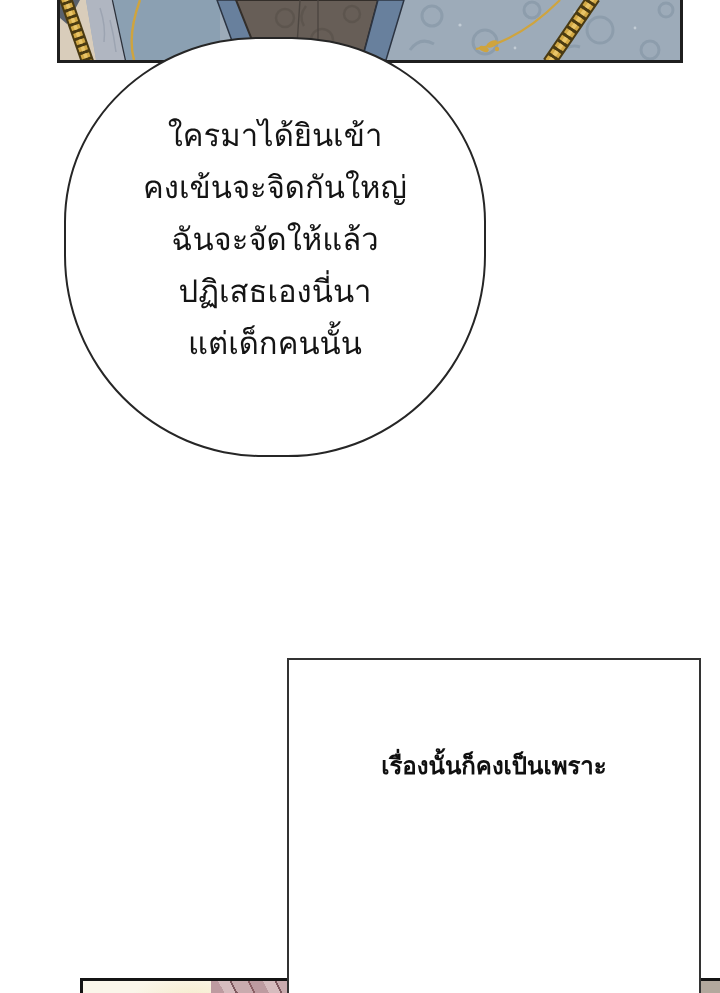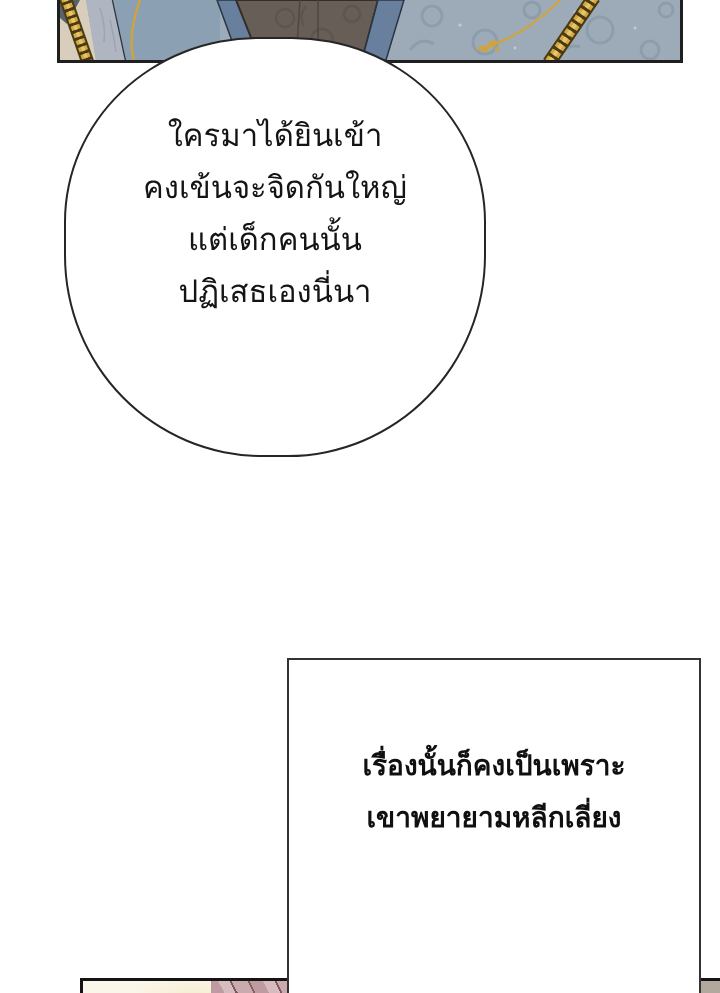--- a/index.html
+++ b/index.html
@@ -36,21 +36,21 @@
   }
 
   
   .narration-box{
     position:absolute;left:287px;top:658px;width:414px;height:400px;
     box-sizing:border-box;background:#ffffff;
     border:2px solid #333333;z-index:3;
     text-align:center;padding-top:80px;
   }
   .narration-box p{
-    margin:0;font-size:28px;line-height:52px;color:#101010;
+    margin:0;font-size:24px;line-height:52px;color:#101010;
     font-weight:bold;white-space:nowrap;
     font-family:"DejaVu Serif",serif;
   }
 
   
   .bottom-panel{
     position:absolute;left:80px;top:978px;width:660px;height:80px;
     box-sizing:border-box;border:3px solid #141414;
     background:
       radial-gradient(ellipse 90px 40px at 110px 20px, #f6eccb 0%, rgba(246,236,203,0) 70%),
@@ -152,27 +152,27 @@
         <line x1="534" y1="-3" x2="489" y2="63" stroke="#4a3a12" stroke-width="14"></line>
         <line x1="534" y1="-3" x2="489" y2="63" stroke="#d3a945" stroke-width="10" stroke-dasharray="5 3.2"></line>
         <line x1="534" y1="-3" x2="489" y2="63" stroke="#e8c468" stroke-width="4" stroke-dasharray="5 3.2"></line>
       </g>
     </svg>
   </div>
 
   <div class="speech-bubble">
     <p lang="th">ใครมาได้ยินเข้า</p>
     <p lang="th">คงเข้นจะจิดกันใหญ่</p>
+    <p lang="th">ฉันจะจัดให้แล้ว</p>
+    <p lang="th">ปฏิเสธเองนี่นา</p>
     <p lang="th">แต่เด็กคนนั้น</p>
-    <p lang="th">ปฏิเสธเองนี่นา</p>
   </div>
 
   <div class="narration-box">
     <p lang="th">เรื่องนั้นก็คงเป็นเพราะ</p>
-    <p lang="th">เขาพยายามหลีกเลี่ยง</p>
   </div>
 
   <div class="bottom-panel">
     <div class="bp-mauve"></div>
     <div class="bp-tan"></div>
   </div>
 
 </div>
 
 </body></html>

